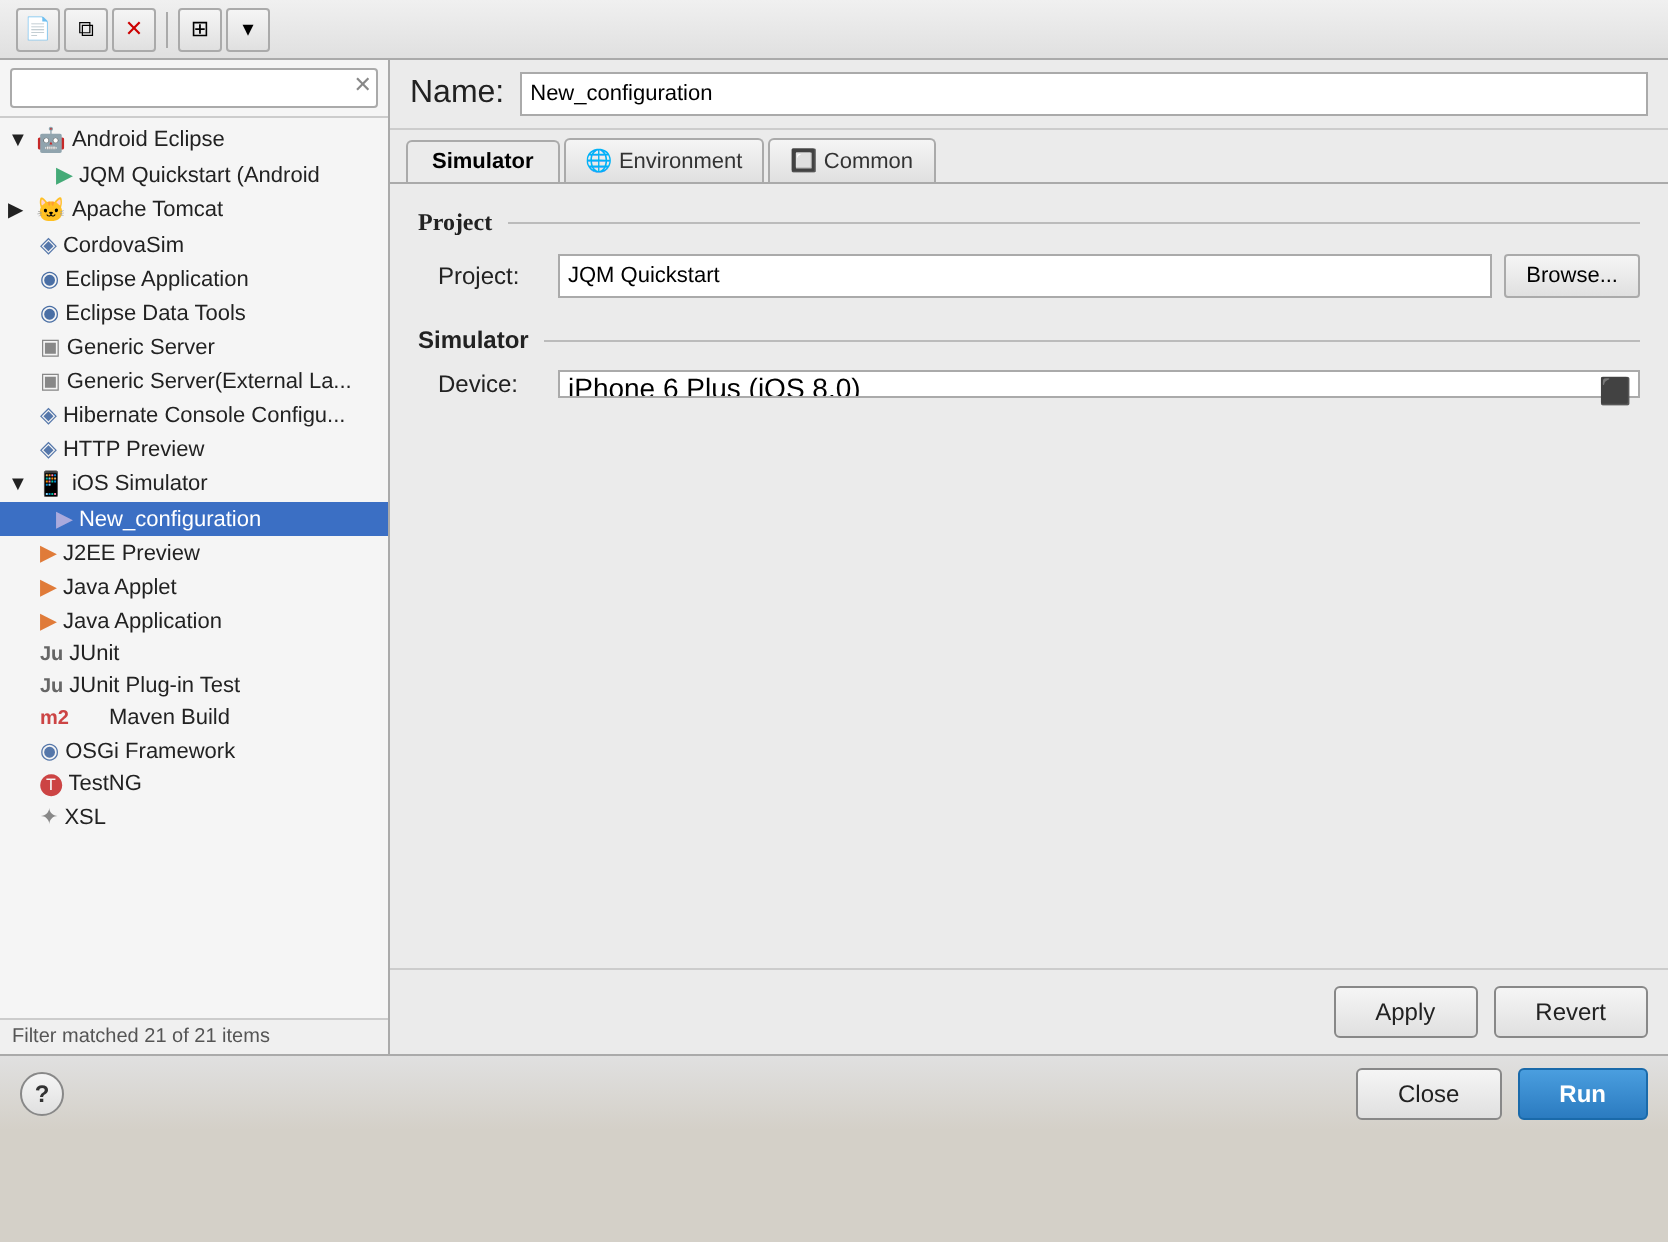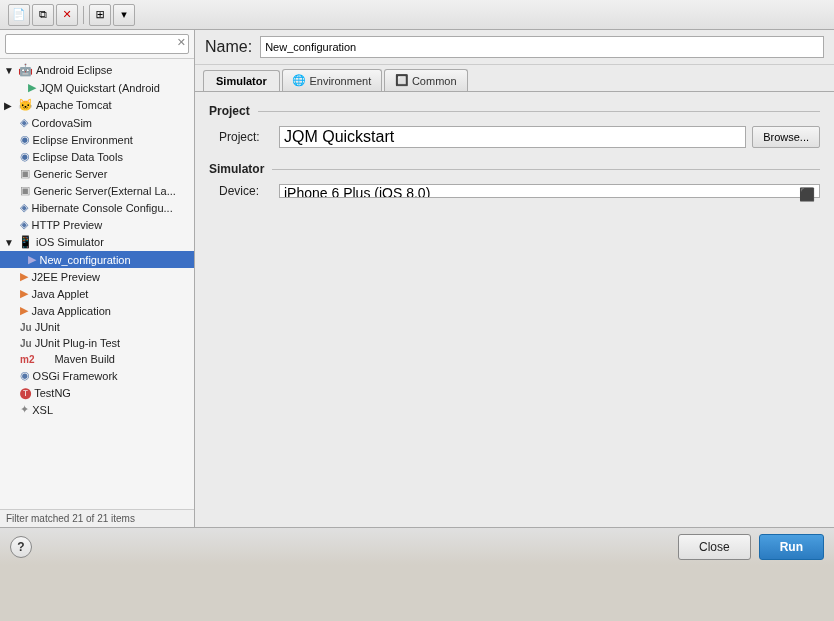--- a/index.html
+++ b/index.html
@@ -60,21 +60,21 @@
 
           <div style="display:flex;align-items:center;padding:2px 4px;cursor:pointer;font-size:11px;color:#222;">
             <span style="width:14px;margin-right:2px;"></span>
             <span style="margin-right:3px;color:#5577aa;font-size:11px;">◈</span>
             <span>CordovaSim</span>
           </div>
 
           <div style="display:flex;align-items:center;padding:2px 4px;cursor:pointer;font-size:11px;color:#222;">
             <span style="width:14px;margin-right:2px;"></span>
             <span style="margin-right:3px;color:#4a6fa5;font-size:11px;">◉</span>
-            <span>Eclipse Environment</span>
+            <span>Eclipse Application</span>
           </div>
 
           <div style="display:flex;align-items:center;padding:2px 4px;cursor:pointer;font-size:11px;color:#222;">
             <span style="width:14px;margin-right:2px;"></span>
             <span style="margin-right:3px;color:#4a6fa5;font-size:11px;">◉</span>
             <span>Eclipse Data Tools</span>
           </div>
 
           <div style="display:flex;align-items:center;padding:2px 4px;cursor:pointer;font-size:11px;color:#222;">
             <span style="width:14px;margin-right:2px;"></span>
@@ -186,28 +186,28 @@
             <span>Environment</span>
           </div>
           <div style="padding:4px 10px;font-size:11px;cursor:pointer;border:1px solid #aaa;border-bottom:none;background:linear-gradient(to bottom,#f5f5f5,#e0e0e0);margin-right:2px;border-radius:3px 3px 0 0;color:#333;display:flex;align-items:center;gap:3px;">
             <span style="font-size:11px;">🔲</span>
             <span>Common</span>
           </div>
         </div>
 
         <div style="flex:1;padding:12px 14px;overflow-y:auto;background:#ebebeb;">
 
-          <div style="font-size:12px;font-weight:bold;color:#222;margin-bottom:8px;display:flex;align-items:center;">
+          <div style="font-size:12px;font-weight:bold;color:#222;margin-bottom:8px;display:flex;align-items:center;font-family:Liberation Serif, serif;">
             <span>Project</span>
             <span style="flex:1;height:1px;background:#bbb;margin-left:8px;display:inline-block;"></span>
           </div>
 
           <div style="display:flex;align-items:center;margin-bottom:14px;padding-left:10px;">
             <span style="font-size:12px;color:#222;width:60px;flex-shrink:0;">Project:</span>
-            <input type="text" style="flex: 1 1 0%; height: 22px; border: 1px solid rgb(170, 170, 170); background: white; padding: 0px 4px; font-size: 16px; outline: none;" value="JQM Quickstart">
+            <input type="text" style="flex: 1 1 0%; height: 22px; border: 1px solid rgb(170, 170, 170); background: white; padding: 0px 4px; font-size: 11px; outline: none;" value="JQM Quickstart">
             <button style="margin-left:6px;padding:2px 10px;height:22px;border:1px solid #aaa;background:linear-gradient(to bottom,#f5f5f5,#e0e0e0);font-size:11px;cursor:pointer;border-radius:2px;">Browse...</button>
           </div>
 
           <div style="font-size:12px;font-weight:bold;color:#222;margin-bottom:8px;display:flex;align-items:center;">
             <span>Simulator</span>
             <span style="flex:1;height:1px;background:#bbb;margin-left:8px;display:inline-block;"></span>
           </div>
 
           <div style="display:flex;align-items:center;padding-left:10px;">
             <span style="font-size:12px;color:#222;width:60px;flex-shrink:0;">Device:</span>
@@ -218,20 +218,24 @@
                 <option>iPhone 5s (iOS 8.0)</option>
                 <option>iPhone 5 (iOS 7.1)</option>
                 <option>iPad Air (iOS 8.0)</option>
               </select>
               <span style="position:absolute;right:4px;top:3px;font-size:13px;color:#555;pointer-events:none;">⬛</span>
             </div>
           </div>
 
         </div>
 
+        <div style="display:flex;justify-content:flex-end;padding:8px 10px;gap:8px;background:#ebebeb;border-top:1px solid #ccc;">
+          <button style="padding:4px 20px;height:26px;border:1px solid #888;background:linear-gradient(to bottom,#f5f5f5,#e0e0e0);font-size:12px;cursor:pointer;border-radius:3px;color:#222;">Apply</button>
+          <button style="padding:4px 20px;height:26px;border:1px solid #888;background:linear-gradient(to bottom,#f5f5f5,#e0e0e0);font-size:12px;cursor:pointer;border-radius:3px;color:#222;">Revert</button>
+        </div>
 
       </div>
     </div>
 
     <div style="background:linear-gradient(to bottom,#e0e0e0,#d4d0c8);border-top:1px solid #aaa;padding:6px 10px;display:flex;justify-content:space-between;align-items:center;height:38px;">
       <div>
         <button style="width:22px;height:22px;border-radius:50%;border:1px solid #888;background:linear-gradient(to bottom,#f5f5f5,#e0e0e0);font-size:12px;font-weight:bold;cursor:pointer;color:#333;">?</button>
       </div>
       <div style="display:flex;gap:8px;">
         <button style="padding:4px 20px;height:26px;border:1px solid #888;background:linear-gradient(to bottom,#f5f5f5,#e0e0e0);font-size:12px;cursor:pointer;border-radius:3px;color:#222;">Close</button>

